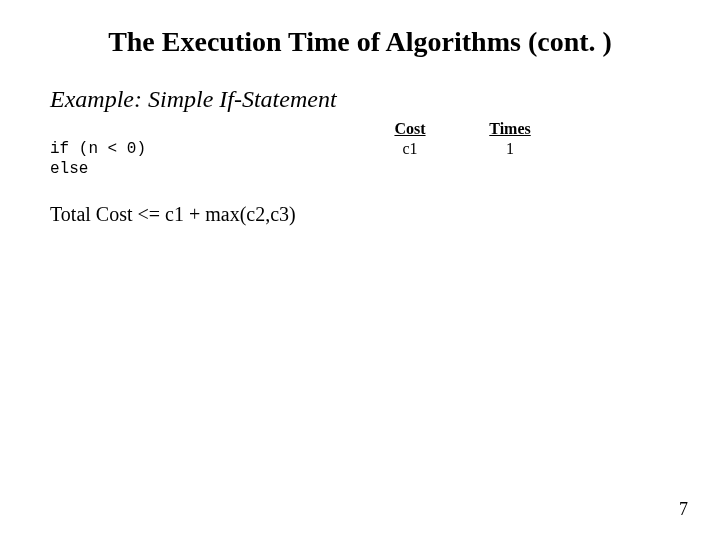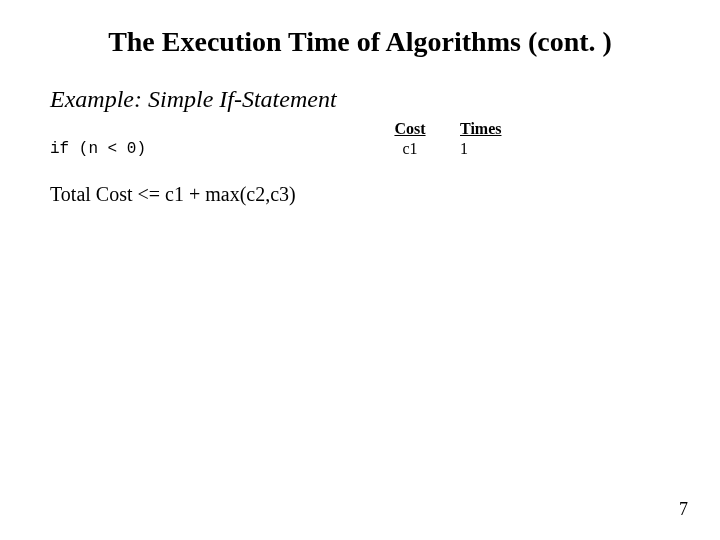--- a/index.html
+++ b/index.html
@@ -38,21 +38,21 @@
       font-family: "Courier New", Courier, monospace;
       white-space: pre;
       width: 310px;
     }
     .col-cost {
       width: 100px;
       text-align: center;
     }
     .col-times {
       width: 100px;
-      text-align: left;
+      text-align: center;
     }
     .col-header {
       font-weight: bold;
       text-decoration: underline;
       font-family: "Times New Roman", Times, serif;
     }
     .total {
       font-size: 20px;
       margin-top: 24px;
     }
@@ -76,19 +76,24 @@
         <tr>
       <td class="col-code"></td>
       <td class="col-cost col-header">Cost</td>
       <td class="col-times col-header">Times</td>
     </tr>
     <tr>
       <td class="col-code">if (n &lt; 0)</td>
       <td class="col-cost">c1</td>
       <td class="col-times">1</td>
     </tr>
+    <tr>
+      <td class="col-code">else</td>
+      <td class="col-cost"></td>
+      <td class="col-times"></td>
+    </tr>
   </tbody>
     </table>
 
   <div class="total">Total Cost  &lt;=  c1 + max(c2,c3)</div>
 </div>
 
 <div class="page-num">7</div>
 
 </body></html>

